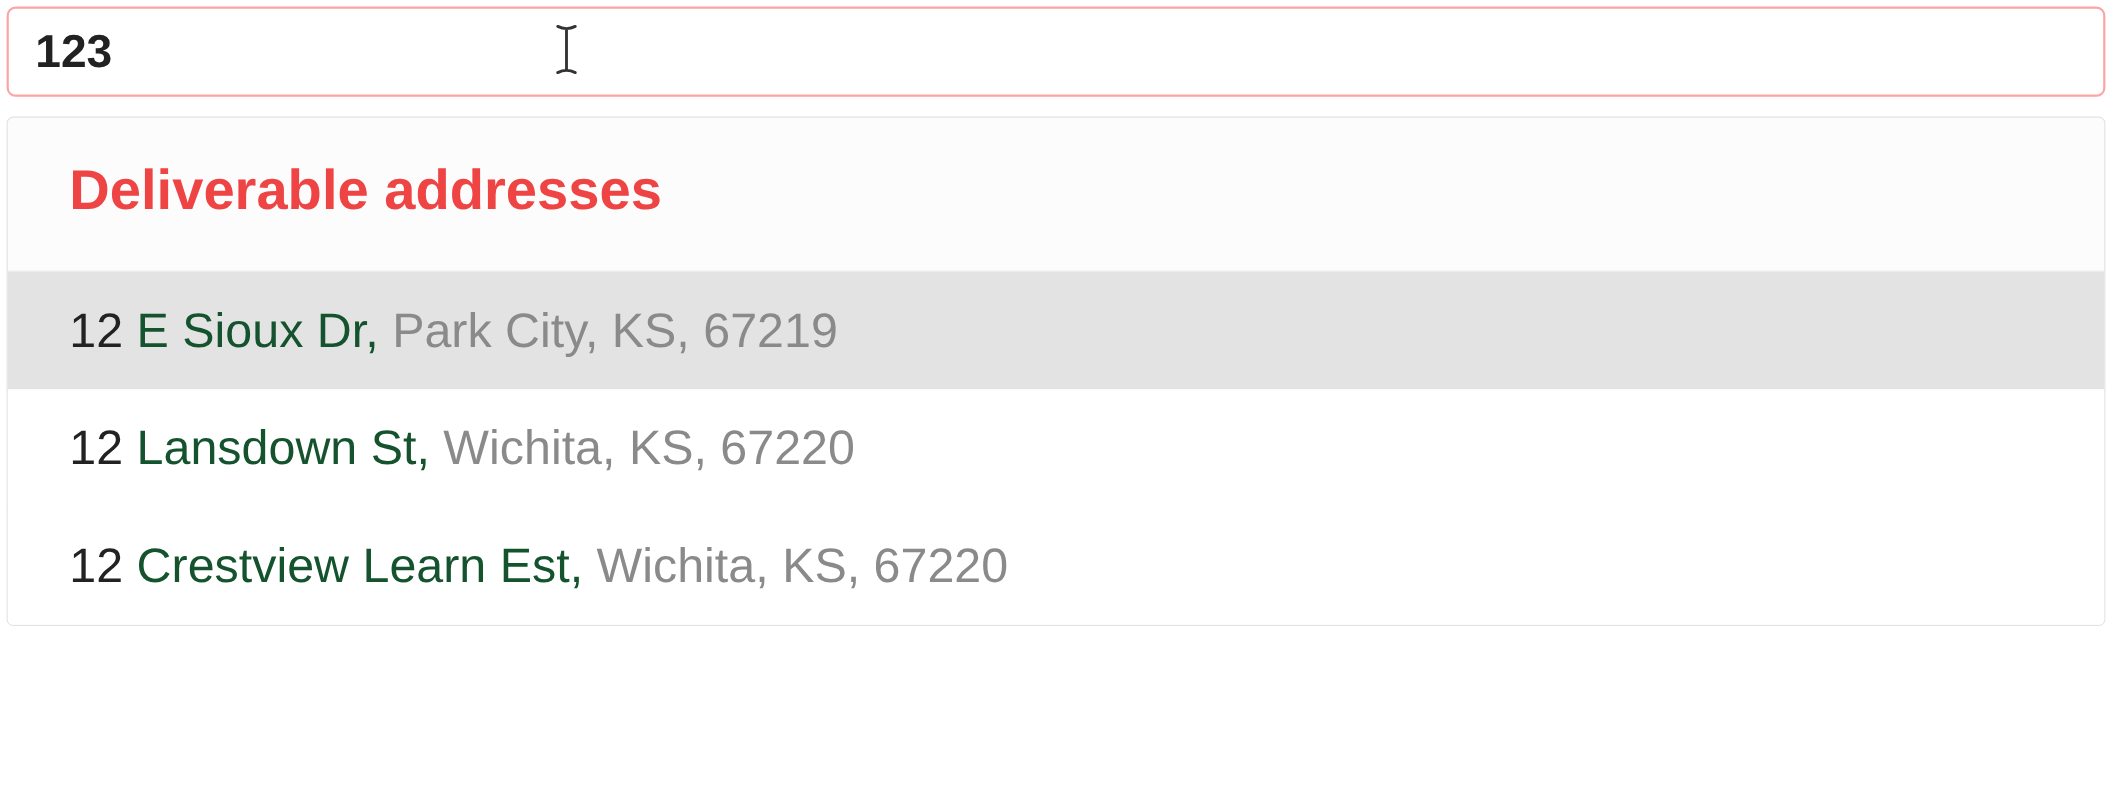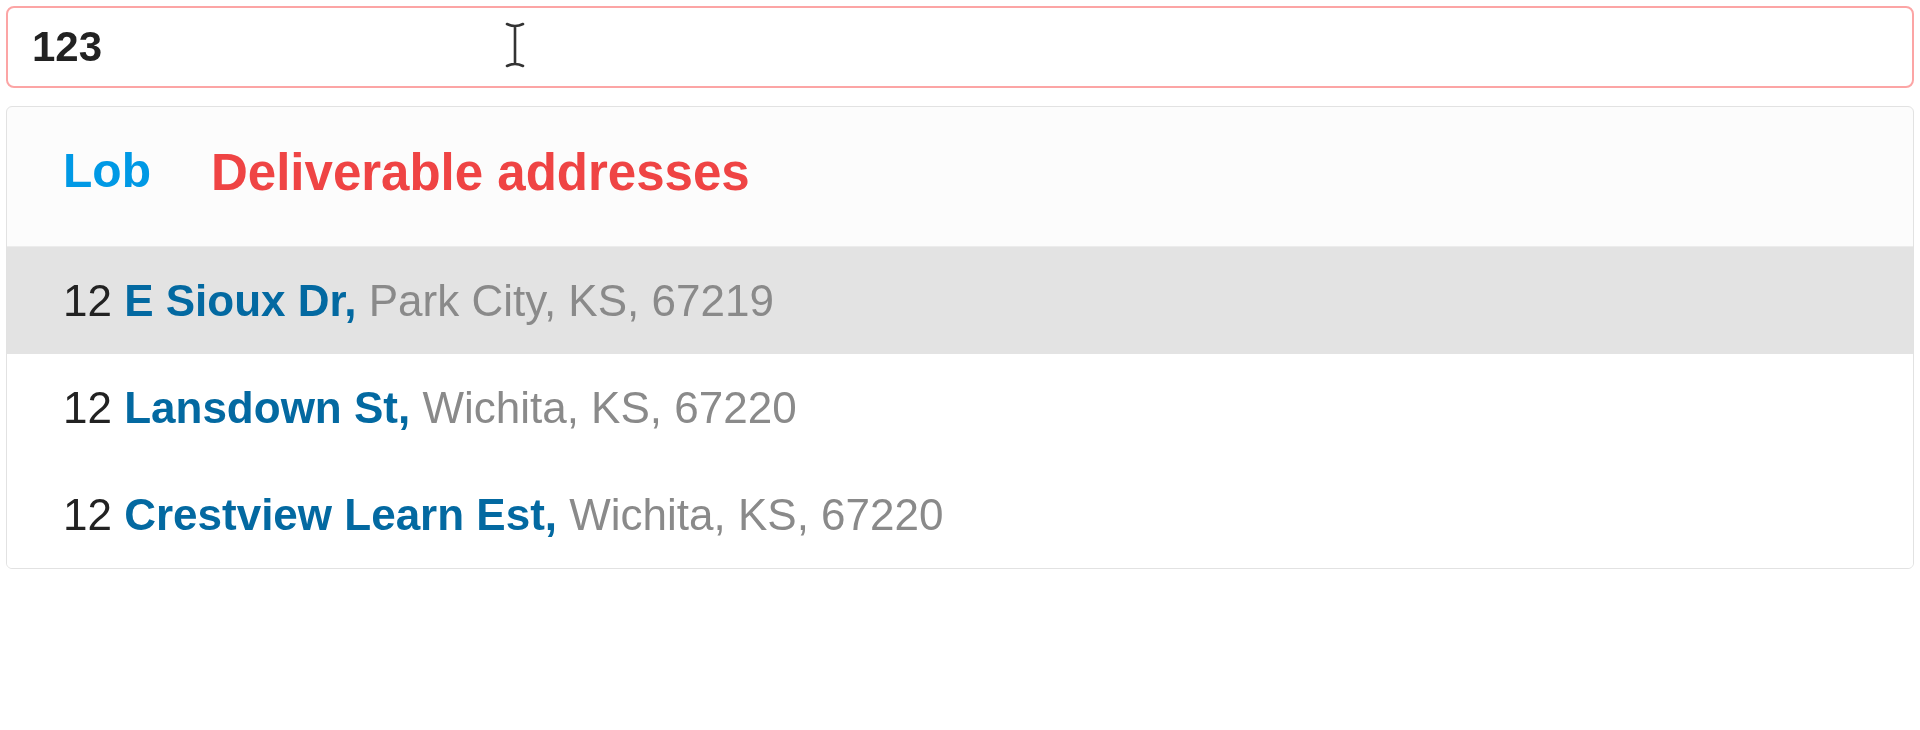--- a/index.html
+++ b/index.html
@@ -69,22 +69,22 @@
       background: #fff;
     }
     .suggestion-item.highlighted {
       background: #e3e3e3;
     }
     .addr-prefix {
       font-weight: 400;
       color: #222;
     }
     .addr-street {
-      font-weight: 700;
-      color: #0369a1;
+      font-weight: 400;
+      color: #14532d;
     }
     .addr-rest {
       font-weight: 400;
       color: #8a8a8a;
     }
     
     .text-cursor {
       position: absolute;
       top: 22px;
       left: 504px;
@@ -100,25 +100,20 @@
 
 <span class="text-cursor">
   <svg width="22" height="46" viewBox="0 0 22 46">
     <path d="M3 2 Q7 4 11 4 Q15 4 19 2 M11 4 L11 42 M3 44 Q7 42 11 42 Q15 42 19 44" stroke="#333" stroke-width="2.6" fill="none" stroke-linecap="round"></path>
   </svg>
 </span>
 
 <div class="dropdown">
 
   <div class="dropdown-header">
-    <span class="logo">
-      <svg width="116" height="52" viewBox="0 0 116 52">
-        <text x="0" y="42" font-family="Arial, Helvetica, sans-serif" font-size="48" font-weight="900" fill="#0099e5">Lob</text>
-      </svg>
-    </span>
     <span class="header-label">Deliverable addresses</span>
   </div>
 
   <ul class="suggestion-list">
 
   <li class="suggestion-item highlighted"><span class="addr-prefix">12</span><span class="addr-street"> E Sioux Dr, </span><span class="addr-rest">Park City, KS, 67219</span></li>
       <li class="suggestion-item"><span class="addr-prefix">12</span><span class="addr-street"> Lansdown St, </span><span class="addr-rest">Wichita, KS, 67220</span></li>
       <li class="suggestion-item"><span class="addr-prefix">12</span><span class="addr-street"> Crestview Learn Est, </span><span class="addr-rest">Wichita, KS, 67220</span></li>
     </ul>
 

